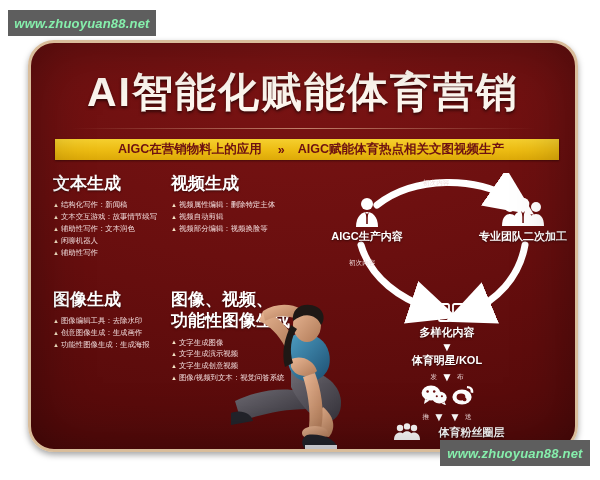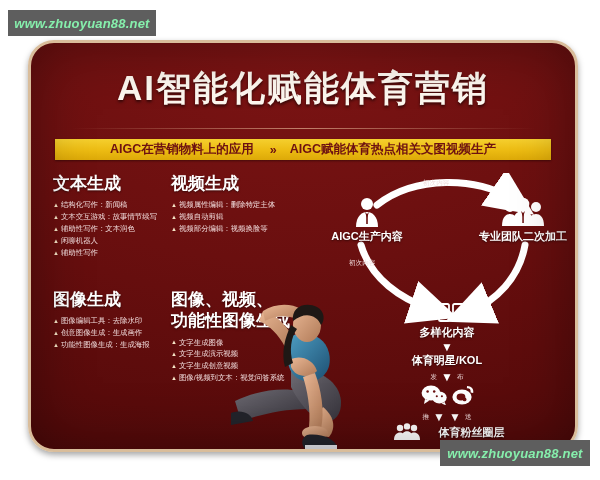--- a/index.html
+++ b/index.html
@@ -21,30 +21,30 @@
   .card{position:absolute;left:28px;top:40px;width:544px;height:406px;
     background:
       radial-gradient(150% 120% at 50% 0%, #7d1414 0%, #6a0f0f 45%, #4d0808 100%);
     border:3px solid #d9bd9b;border-radius:26px;overflow:hidden;
     box-shadow:0 3px 6px rgba(0,0,0,.35);}
   .card::after{content:"";position:absolute;inset:0;border-radius:23px;
     box-shadow:inset 0 0 60px rgba(0,0,0,.35);pointer-events:none;}
 
   
   .title{position:absolute;left:0;top:22px;width:100%;text-align:center;
-    color:#fdf7ef;font-size:35px;font-weight:bold;letter-spacing:2px;
+    color:#fdf7ef;font-size:41px;font-weight:bold;letter-spacing:2px;
     text-shadow:0 2px 3px rgba(0,0,0,.55);}
   .title-rule{position:absolute;left:40px;top:85px;width:464px;height:1px;
     background:linear-gradient(90deg,rgba(255,220,180,0),rgba(255,220,180,.55),rgba(255,220,180,0));}
 
   
   .ribbon{position:absolute;left:24px;top:96px;width:496px;height:21px;
     background:linear-gradient(180deg,#f5cf2e 0%,#ecbb12 55%,#dda908 100%);
     display:flex;align-items:center;justify-content:center;gap:10px;
-    box-shadow:0 1px 2px rgba(0,0,0,.4);}
+    box-shadow:0 1px 2px rgba(0,0,0,.4);padding-left:8px;}
   .ribbon span{color:#6d1111;font-size:12.5px;font-weight:bold;white-space:nowrap;}
   .chev{color:#8d1a1a;font-size:15px;font-weight:bold;letter-spacing:-3px;padding:0 6px;}
 
   
   .blocks{position:absolute;left:22px;top:130px;width:258px;}
   .blk{margin-bottom:12px;}
   .blk-h{color:#ffffff;font-size:17px;font-weight:bold;margin-bottom:5px;
     text-shadow:0 1px 2px rgba(0,0,0,.5);line-height:1.25;}
   .blk ul{list-style:none;margin:0;padding:0;}
   .blk li{color:#f3dede;font-size:7.4px;line-height:1.62;white-space:nowrap;

